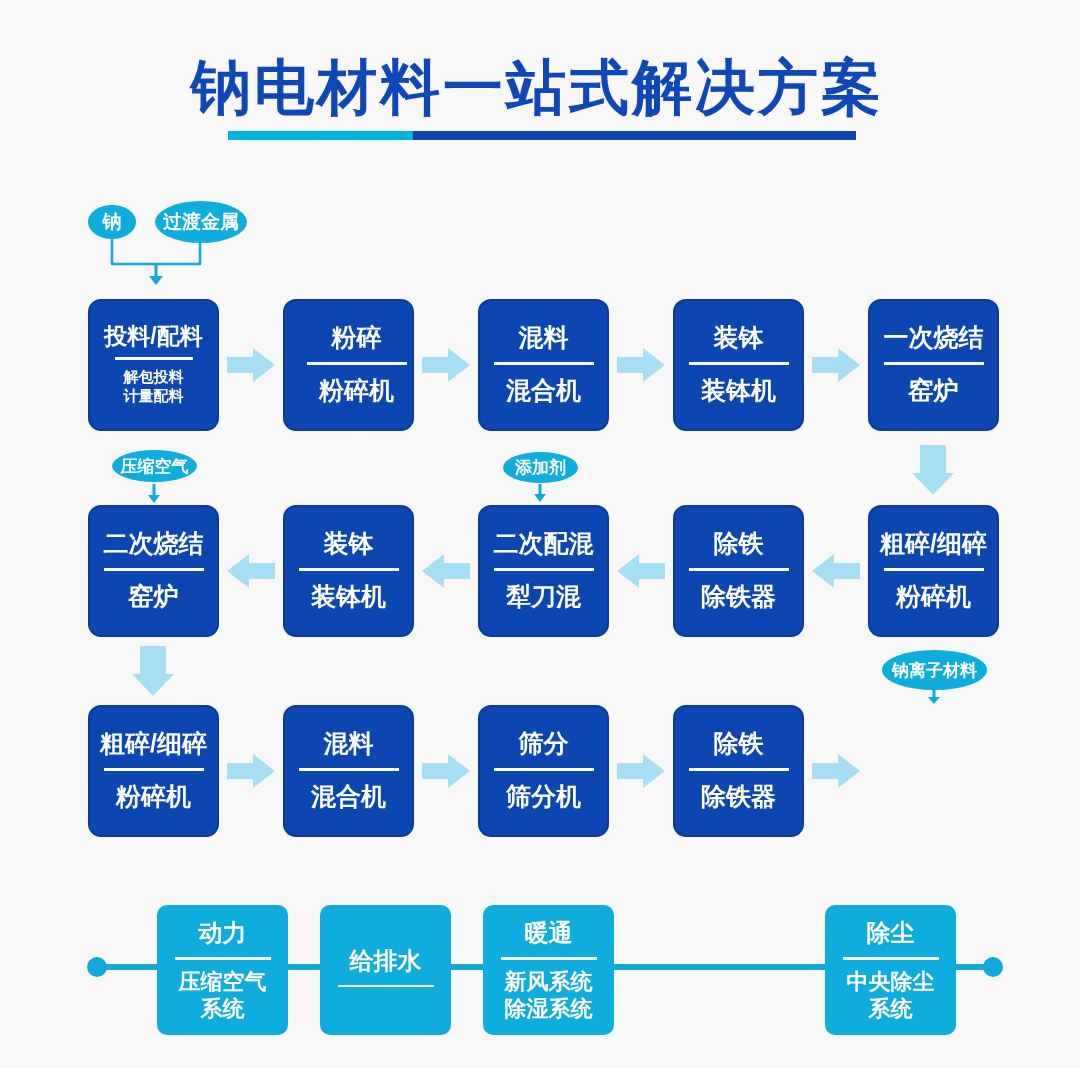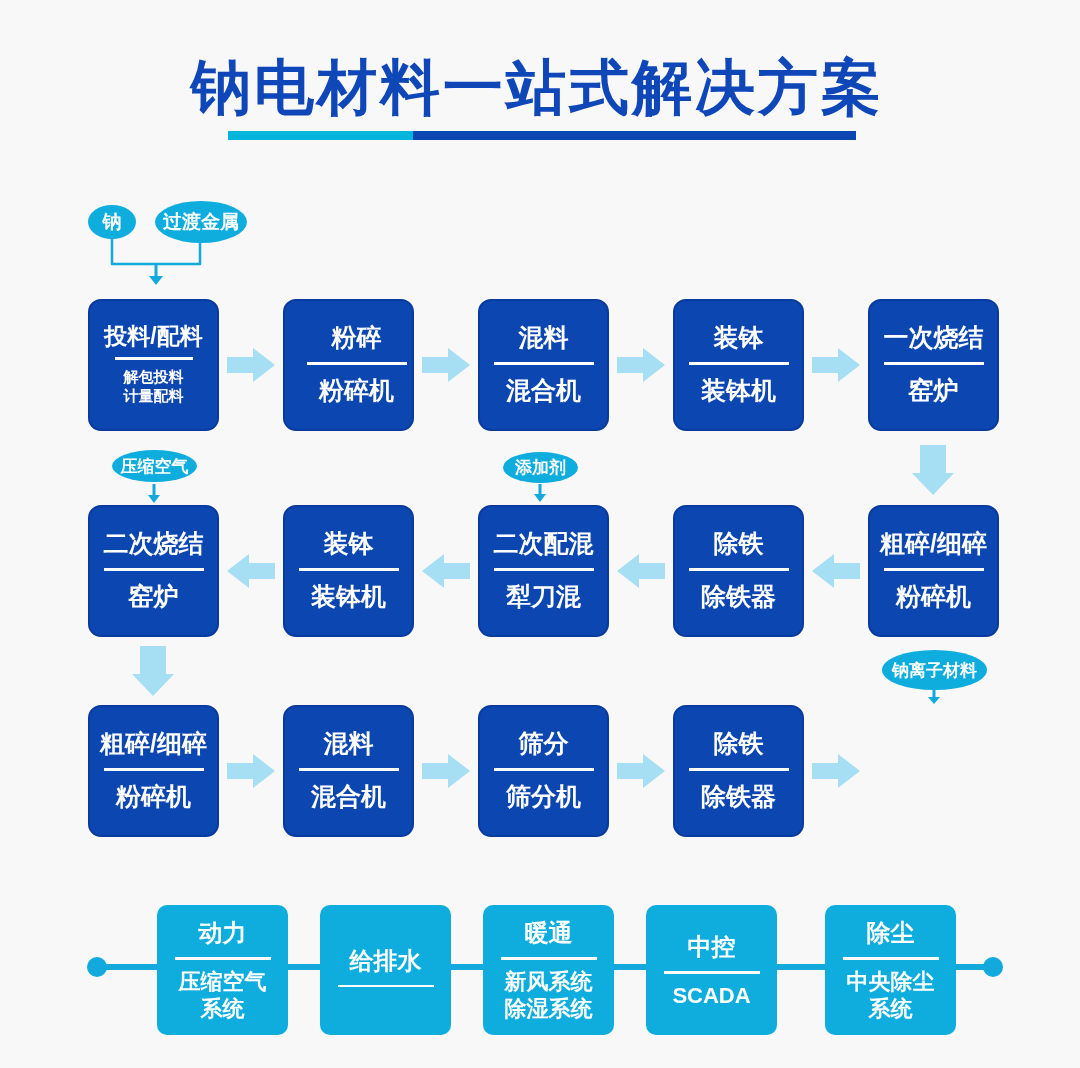--- a/index.html
+++ b/index.html
@@ -208,25 +208,20 @@
   <div class="util-box" style="left:320px;top:905px;">
     <div class="top-label">给排水</div>
     <div class="divider"></div>
   </div>
   <div class="util-box" style="left:483px;top:905px;">
     <div class="top-label">暖通</div>
     <div class="divider"></div>
     <div class="bottom-label">新风系统
 除湿系统</div>
   </div>
-  <div class="util-box" style="left:646px;top:905px;">
-    <div class="top-label">中控</div>
-    <div class="divider"></div>
-    <div class="bottom-label">SCADA</div>
-  </div>
   <div class="util-box" style="left:809px;top:905px;margin-left:16px;">
     <div class="top-label">除尘</div>
     <div class="divider"></div>
     <div class="bottom-label">中央除尘
 系统</div>
   </div>
 
 </div>
 
 </body></html>

